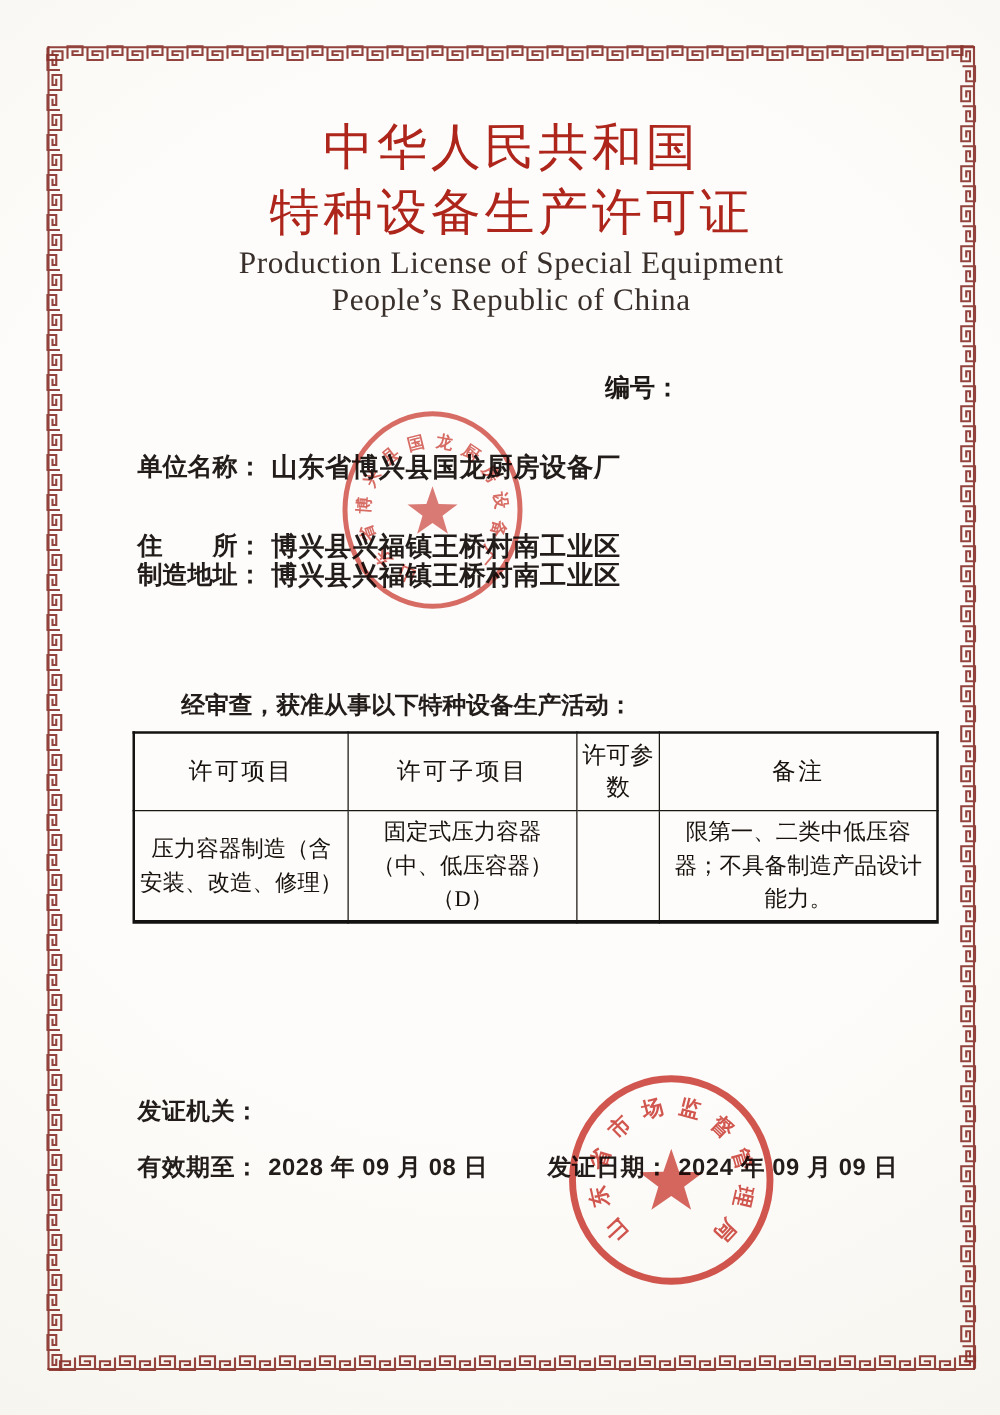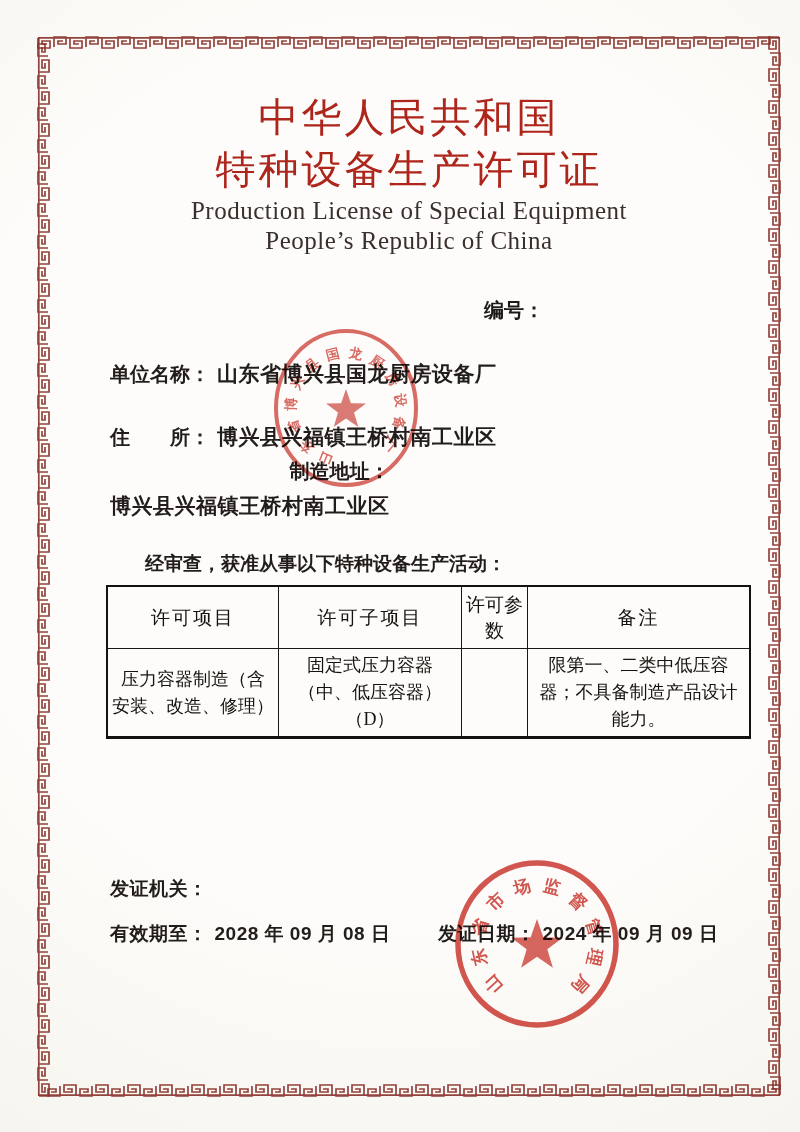--- a/index.html
+++ b/index.html
@@ -24,22 +24,22 @@
         font-family:"Liberation Serif", serif;font-weight:400;
         color:#39302c;font-size:25px;letter-spacing:.5px;}
   .e1{top:197px;}
   .e2{top:227px;}
   
   .license{left:484px;top:297px;display:flex;align-items:flex-start;gap:8px;}
   .license .lab{font-weight:700;font-size:20px;color:#1c1917;}
   .license .num{font-family:"DejaVu Sans Mono", monospace;font-size:20px;
                 letter-spacing:.5px;color:#141210;}
   
-  .field{left:110px;display:flex;gap:7px;align-items:flex-end;font-family:Liberation Mono, monospace;}
-  .f1{top:360px;} .f2{top:423px;} .f3{top:458px;flex-direction:column;}
+  .field{left:110px;display:flex;gap:7px;align-items:flex-start;font-family:Liberation Mono, monospace;}
+  .f1{top:360px;} .f2{top:423px;} .f3{top:446px;}
   .field .lab{font-weight:700;font-size:20px;white-space:pre;color:#221d1a;}
   .field .val{font-weight:700;font-size:21px;letter-spacing:.5px;color:#221d1a;}
   .intro{left:145px;top:551px;font-weight:700;font-size:19px;color:#221d1a;}
   
   .lic-table{
     position:absolute;left:106px;top:585px;width:614px;
     border-collapse:collapse;table-layout:fixed;
     font-family:"Liberation Serif", serif;color:#17120d;
     border:2.5px solid #141210;border-bottom-width:3.5px;
   }

